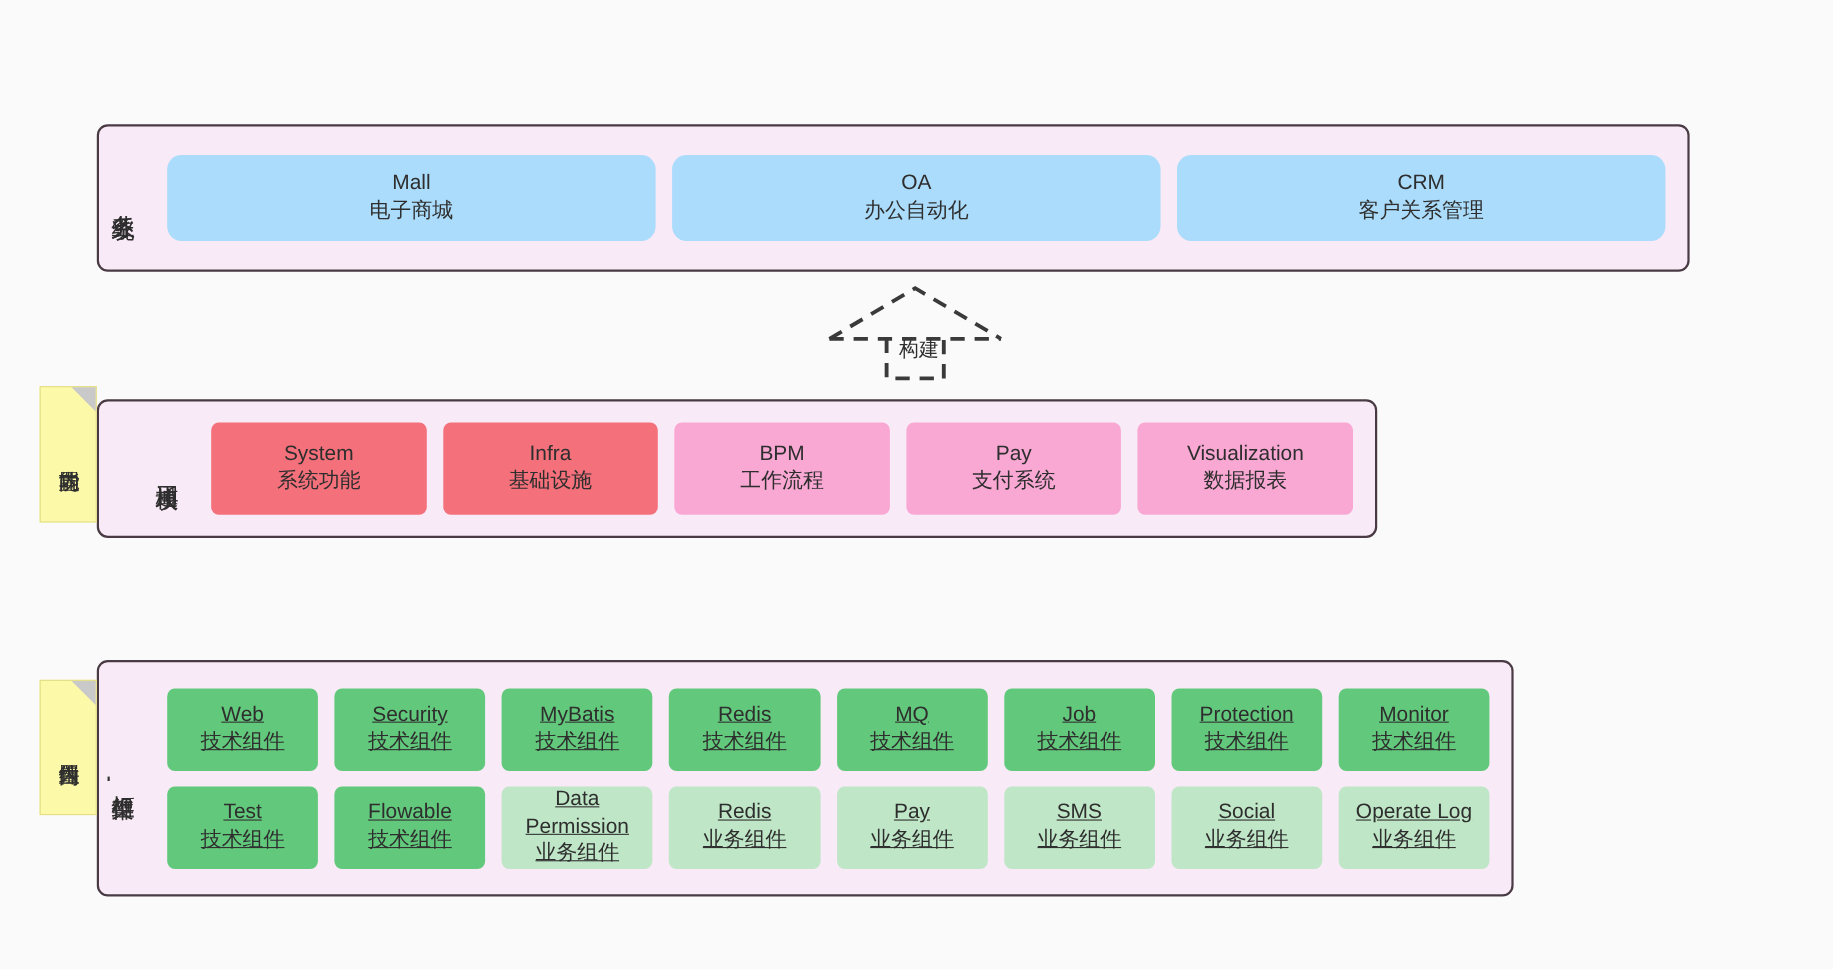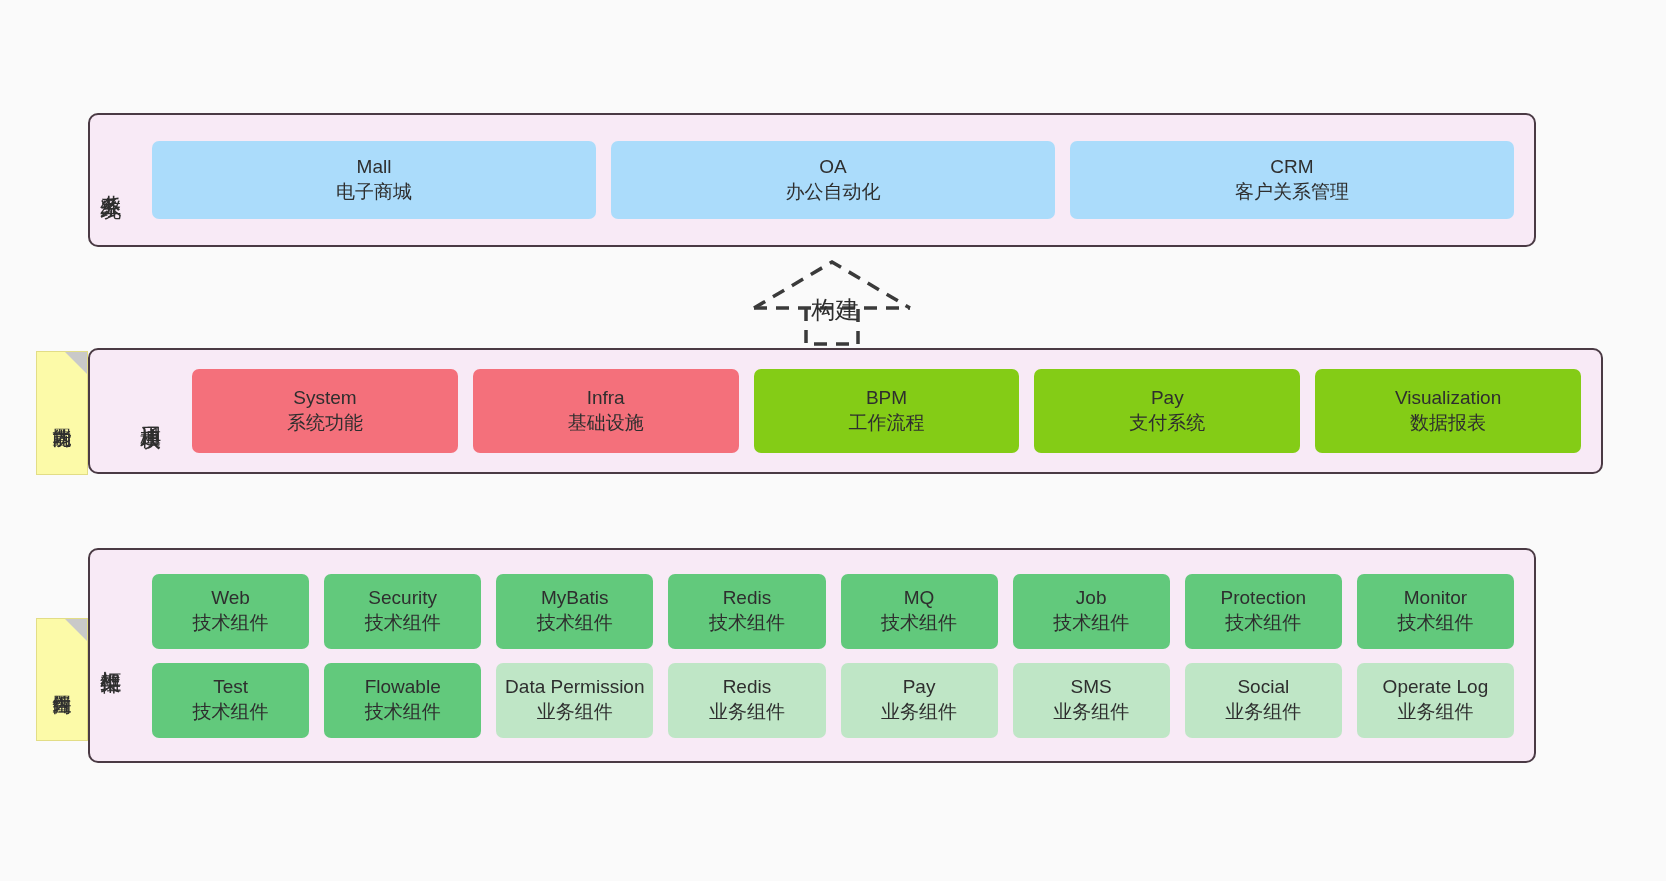--- a/index.html
+++ b/index.html
@@ -77,39 +77,39 @@
     text-align: center;
     box-sizing: border-box;
     padding: 4px 6px;
     font-size: 19px;
     line-height: 1.30;
     color: #2e2e2e;
   }
   .card .c-en { display: block; }
   .card .c-cn { display: block; text-align: right; }
 
-  .card.blue        { background: #abdcfb; height: 78px; }
+  .card.blue        { background: #abdcfb; height: 78px; border-radius: 13px; }
   .card.red         { background: #f4707b; height: 84px; }
-  .card.pink        { background: #84cc16; height: 84px; }
+  .card.pink        { background: #f9a8d4; height: 84px; }
   .card.green       { background: #62c97c; height: 75px; }
   .card.lightgreen  { background: #bfe6c6; height: 75px; }
 
   
   #layer-business {
     left: 88px;  top: 113px;  width: 1448px; height: 134px;
   }
   #layer-business .layer-body { padding: 0 20px; }
 
   #layer-common {
-    left: 88px;  top: 348px;  width: 1515px; height: 126px; padding-left: 40px;
+    left: 88px;  top: 363px;  width: 1164px; height: 126px; padding-left: 40px;
   }
   #layer-common .layer-body { padding: 0 20px; }
 
   #layer-framework {
-    left: 88px;  top: 548px;  width: 1448px; height: 215px;
+    left: 88px;  top: 600px;  width: 1288px; height: 215px; text-decoration: underline;
   }
   #layer-framework .layer-body { padding: 0 20px; }
 
   
   .note {
     position: absolute;
     width: 52px;
     background: #fcfaa8;
     border: 1px solid #e2dd86;
     box-sizing: border-box;
@@ -139,25 +139,26 @@
   
   .connector {
     position: absolute;
     z-index: 2;
   }
   .connector svg { display: block; overflow: visible; }
   .connector .conn-label {
     position: absolute;
     left: 50%;
     transform: translateX(-50%);
-    font-size: 24px;
+    font-size: 18px;
     color: #2e2e2e;
     background: transparent;
     white-space: nowrap;
     user-select: none;
+    margin-top: 12px;
   }
   #connector-build   { left: 748px; top: 256px; width: 168px; height: 92px; }
   #connector-build .conn-label   { top: 38px; left: 52%; }
   #connector-impl    { left: 762px; top: 487px; width: 168px; height: 92px; }
   #connector-impl .conn-label    { top: 38px; left: 52%; }
 </style>
 </head>
 <body>
 
 <div id="stage">

